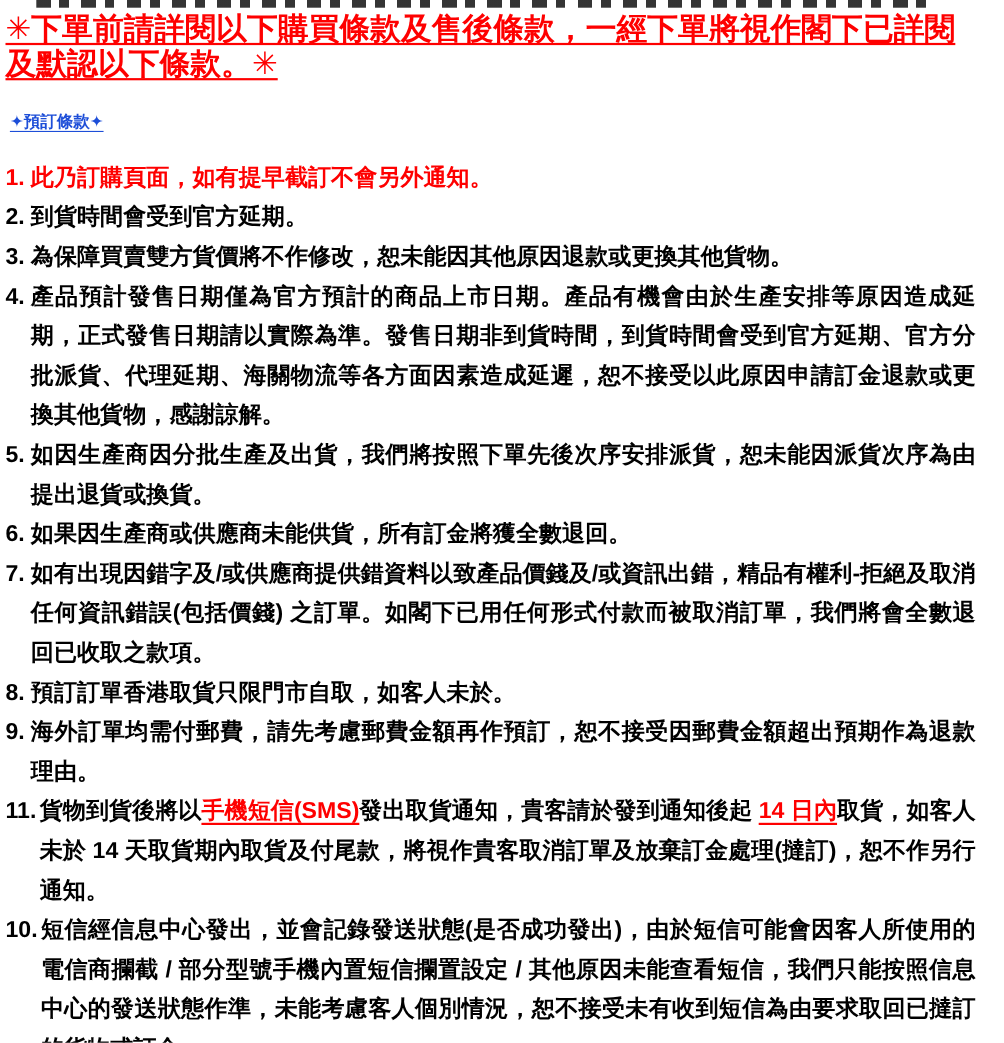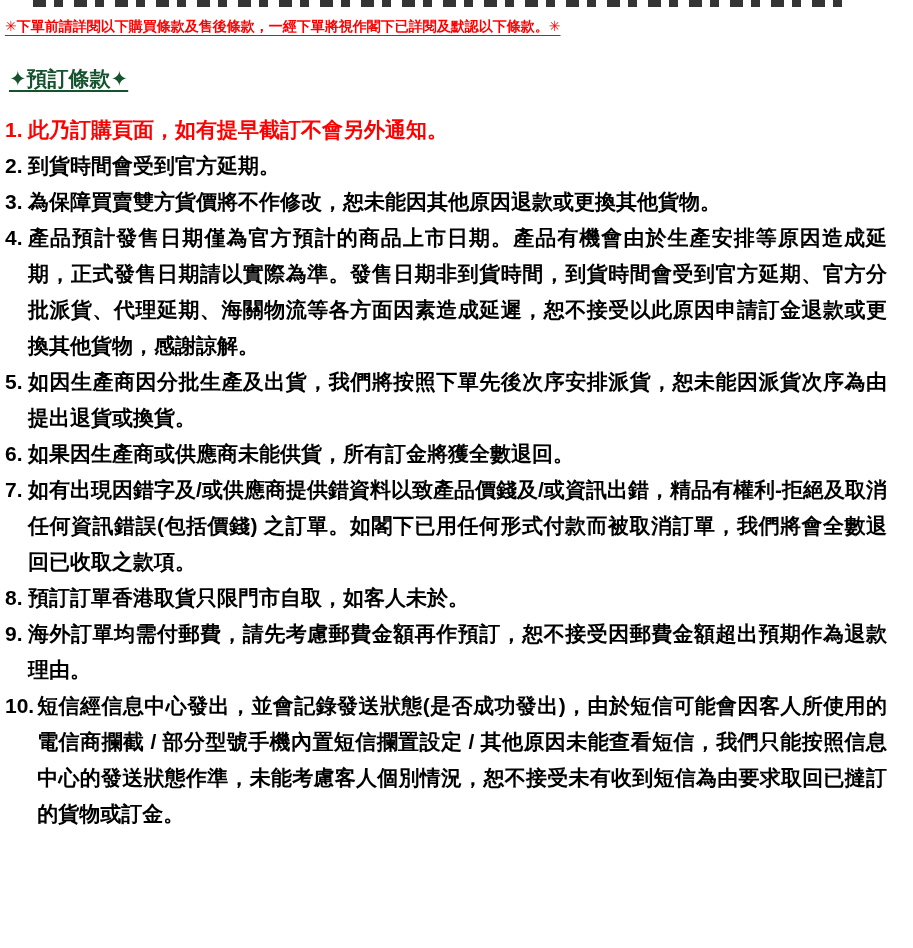--- a/index.html
+++ b/index.html
@@ -19,31 +19,31 @@
   }
   
   .top-crop{
     height:7px;
     margin:0 40px 3px 28px;
     background:repeating-linear-gradient(90deg,#111 0 13px,transparent 13px 21px,#111 21px 30px,transparent 30px 41px);
     opacity:.85;
   }
   .warn-header{
     color:var(--red);
-    font-size:14px;
+    font-size:28px;
     line-height:32px;
     text-decoration:underline;
     text-underline-offset:4px;
     margin:0 0 22px 0;
   }
   .section-title{
     display:inline-block;
-    font-size:21px;
+    font-size:15px;
     line-height:30px;
-    color:#14532d;
+    color:#1d4ed8;
     text-decoration:underline;
     text-underline-offset:4px;
     margin:0 0 18px 4px;
   }
   .terms{
     font-size:21px;
     line-height:36px;
   }
   .term-item{
     display:flex;
@@ -111,18 +111,22 @@
       </div>
       <div class="term-item">
         <span class="num">8.</span>
         <div class="txt"><span>預訂訂單香港取貨只限門市自取，如客人未於。</span></div>
       </div>
       <div class="term-item">
         <span class="num">9.</span>
         <div class="txt"><span>海外訂單均需付郵費，請先考慮郵費金額再作預訂，恕不接受因郵費金額超出預期作為退款理由。</span></div>
       </div>
       <div class="term-item">
+        <span class="num">11.</span>
+        <div class="txt"><span>貨物到貨後將以</span><span class="seg-red-underline">手機短信(SMS)</span><span>發出取貨通知，貴客請於發到通知後起 </span><span class="seg-red-underline">14 日內</span><span>取貨，如客人未於 14 天取貨期內取貨及付尾款，將視作貴客取消訂單及放棄訂金處理(撻訂)，恕不作另行通知。</span></div>
+      </div>
+      <div class="term-item">
         <span class="num">10.</span>
         <div class="txt"><span>短信經信息中心發出，並會記錄發送狀態(是否成功發出)，由於短信可能會因客人所使用的電信商攔截 / 部分型號手機內置短信攔置設定 / 其他原因未能查看短信，我們只能按照信息中心的發送狀態作準，未能考慮客人個別情況，恕不接受未有收到短信為由要求取回已撻訂的貨物或訂金。</span></div>
       </div>
     </div>
 
 </div>
 
 </body></html>

